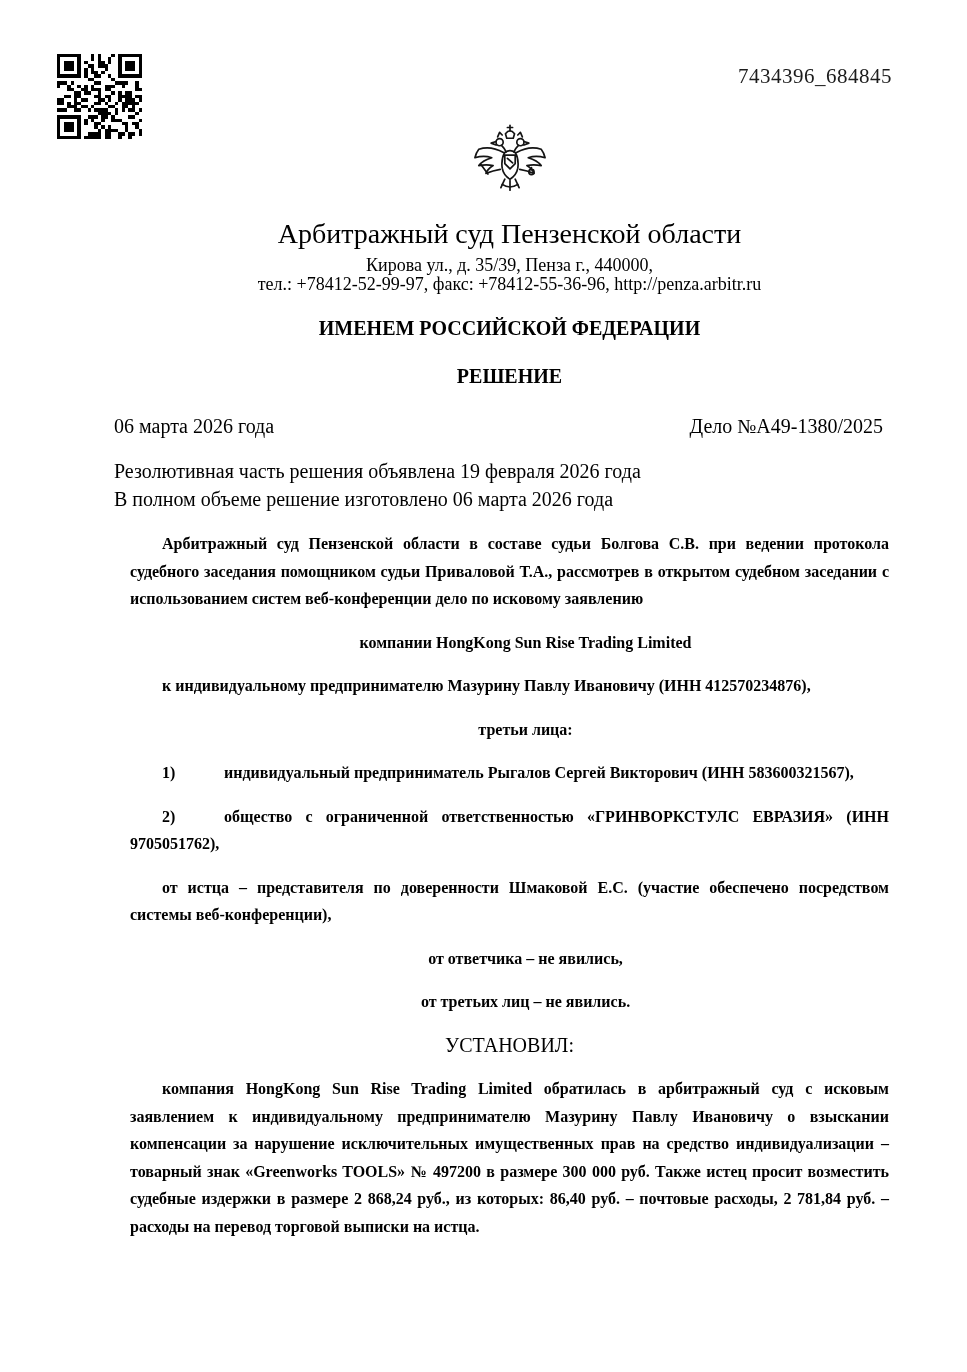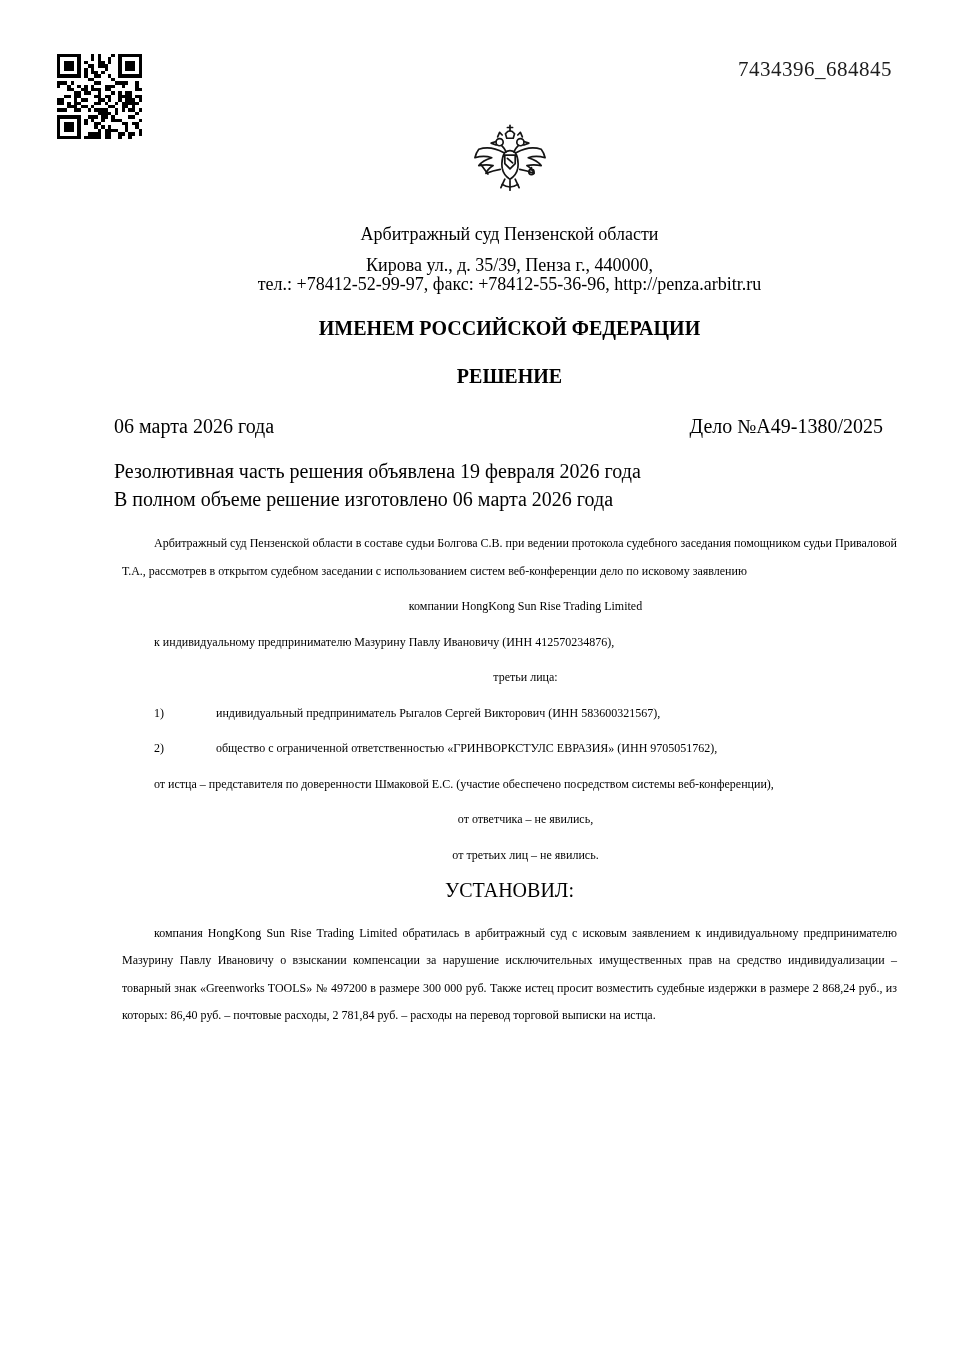--- a/index.html
+++ b/index.html
@@ -7,45 +7,45 @@
     position:relative;
     width:967px; height:1372px;
     background:#ffffff;
     color:#000;
     font-family:"Liberation Serif","DejaVu Serif",serif;
     box-sizing:border-box;
     padding:0 62px 0 114px;
     overflow:hidden;
   }
   .doc-number {
-    position:absolute; top:57px; right:75px;
+    position:absolute; top:64px; right:75px;
     font-size:21px; color:#1c1c1c;
     letter-spacing:0.5px;
   }
   .qr {
     position:absolute; left:57px; top:54px;
     width:85px; height:85px;
   }
   .emblem-wrap { margin-top:123px; text-align:center; line-height:0; }
   .court-name {
-    text-align:center; font-size:18px; line-height:30px;
+    text-align:center; font-size:28px; line-height:30px;
     margin-top:20px; font-weight:normal;
   }
   .addr, .contacts { text-align:center; font-size:18px; line-height:19px; }
   .addr { margin-top:7px; }
   .h-imenem { text-align:center; font-weight:bold; font-size:20px; line-height:23px; margin-top:23px; }
   .h-reshenie { text-align:center; font-weight:bold; font-size:20px; line-height:23px; margin-top:25px; }
   .meta { font-size:20px; line-height:28px; margin-top:24px; }
   .meta-row { display:flex; justify-content:space-between; }
   .case-number { padding-right:22px; }
   .announce { font-size:20px; line-height:28px; margin-top:17px; }
   .content { margin-top:17px; }
   .content p {
-    margin:8px; font-size:12px; line-height:27.5px;
-    text-align:justify; text-indent:32px;
+    margin:16px; font-size:16px; line-height:27.5px;
+    text-align:justify; text-indent:32px;font-weight:bold;
   }
   .content p.left { text-align:center; }
   .item-num { display:inline-block; width:62px; text-indent:0; }
   .h-ustanovil {
     text-align:center; font-size:20px; line-height:27.5px;
     margin-top:8px; margin-bottom:15px;
   }
 </style>
 </head>
 <body>

